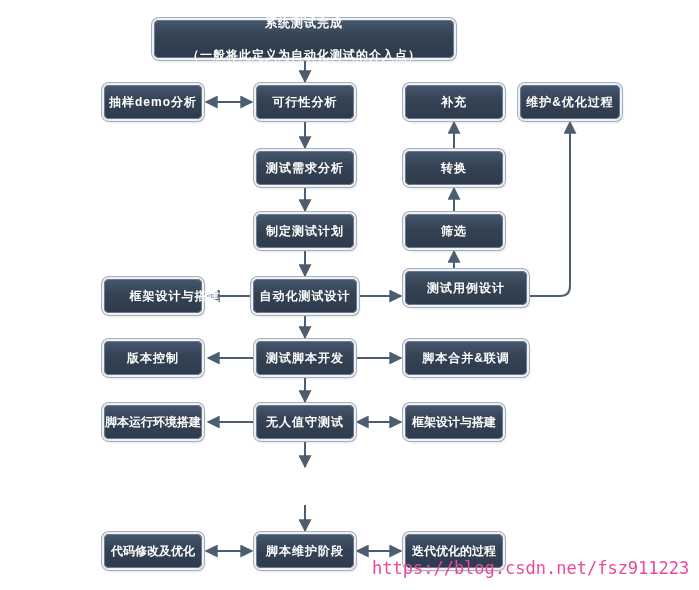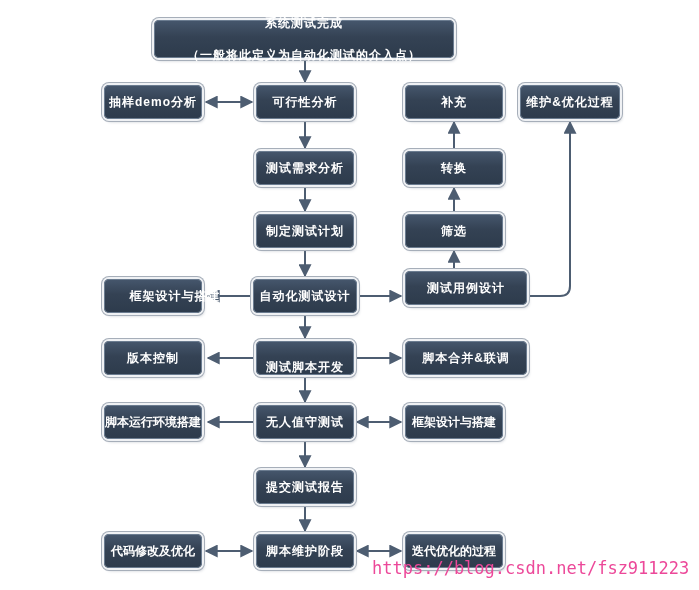--- a/index.html
+++ b/index.html
@@ -121,40 +121,37 @@
   <div class="node" style="left:253px;top:279px;width:104px;height:34px;">
     <span class="lbl">自动化测试设计</span>
   </div>
   <div class="node" style="left:405px;top:271px;width:122px;height:34px;">
     <span class="lbl">测试用例设计</span>
   </div>
 
   <div class="node" style="left:104px;top:341px;width:98px;height:34px;">
     <span class="lbl">版本控制</span>
   </div>
-  <div class="node" style="left:256px;top:341px;width:98px;height:34px;justify-content:flex-end;">
+  <div class="node" style="left:256px;top:341px;width:98px;height:34px;">
     <span class="lbl">测试脚本开发</span>
   </div>
   <div class="node" style="left:405px;top:341px;width:122px;height:34px;">
     <span class="lbl">脚本合并&amp;联调</span>
   </div>
 
   <div class="node" style="left:104px;top:405px;width:98px;height:34px;letter-spacing:0;">
     <span class="lbl">脚本运行环境搭建</span>
   </div>
   <div class="node" style="left:256px;top:405px;width:98px;height:34px;">
     <span class="lbl">无人值守测试</span>
   </div>
   <div class="node" style="left:405px;top:405px;width:98px;height:34px;letter-spacing:0;">
     <span class="lbl">框架设计与搭建</span>
   </div>
 
-  <div class="node" style="left:256px;top:470px;width:98px;height:34px;">
-    <span class="lbl">提交测试报告</span>
-  </div>
 
   <div class="node" style="left:104px;top:534px;width:98px;height:34px;letter-spacing:0;">
     <span class="lbl">代码修改及优化</span>
   </div>
   <div class="node" style="left:256px;top:534px;width:98px;height:34px;">
     <span class="lbl">脚本维护阶段</span>
   </div>
   <div class="node" style="left:405px;top:534px;width:98px;height:34px;letter-spacing:0;">
     <span class="lbl">迭代优化的过程</span>
   </div>

